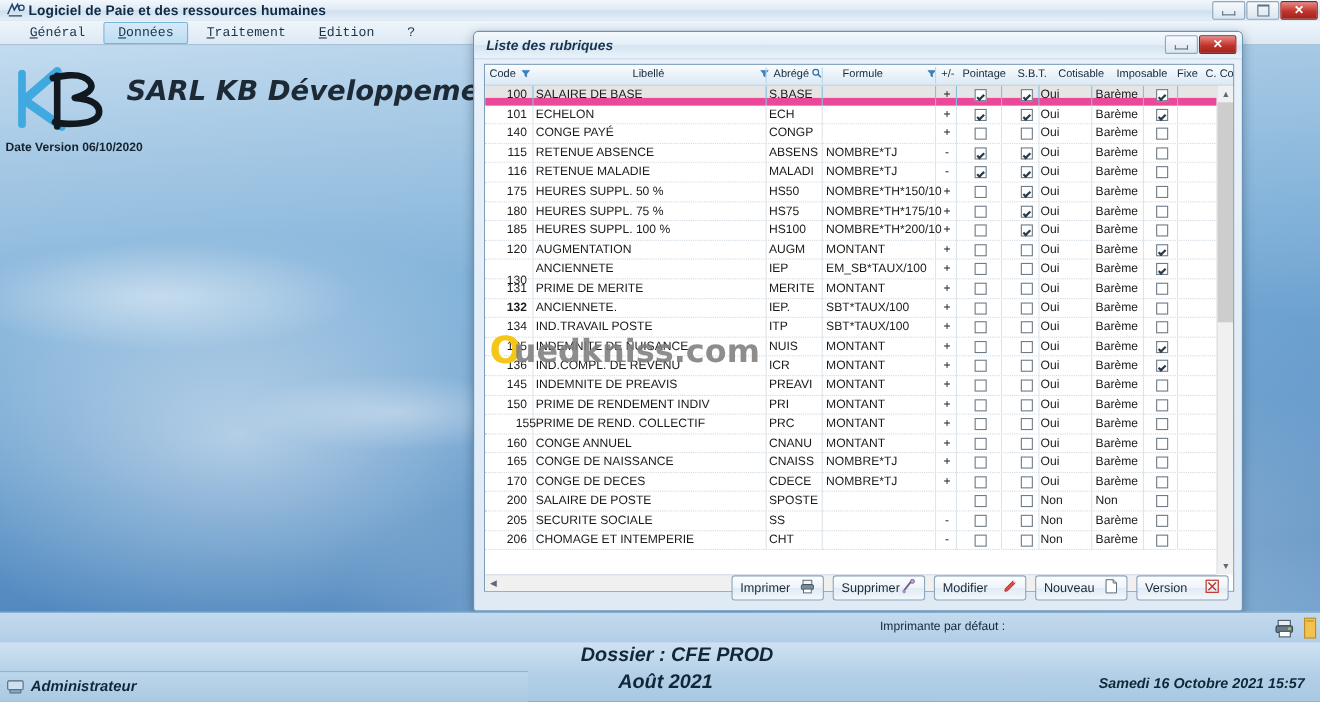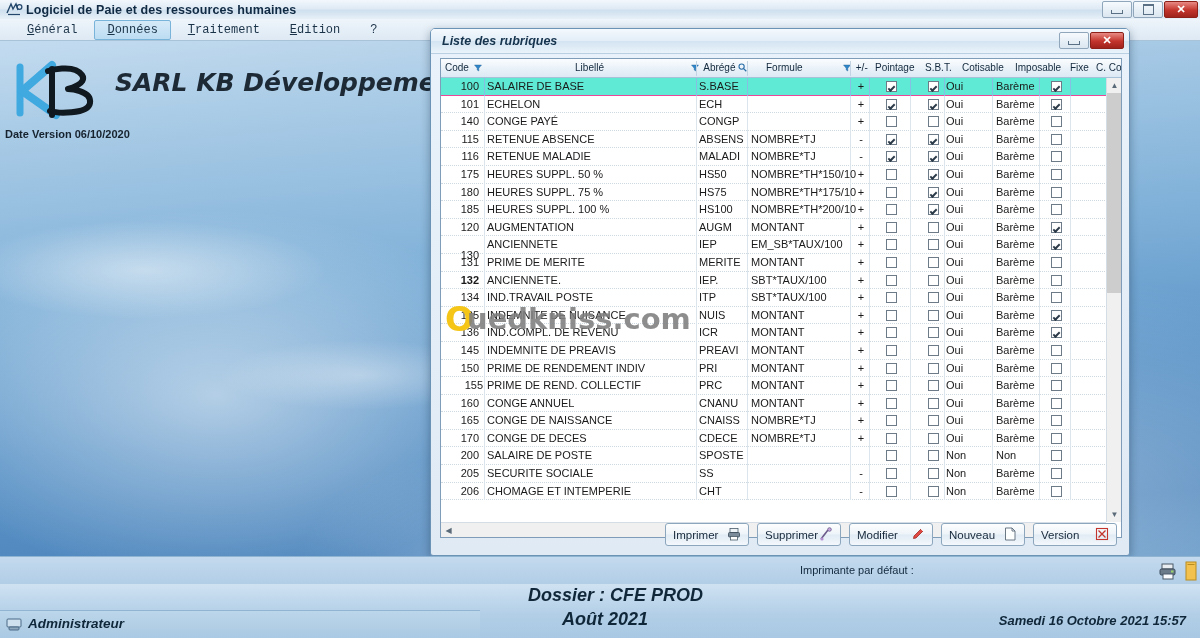--- a/index.html
+++ b/index.html
@@ -123,21 +123,21 @@
   }
   .hsep{position:absolute;top:2px;height:15px;width:1px;background:#c2d4e3;}
   .funnel{display:inline-block;width:8px;height:8px;vertical-align:-1px;margin:0 2px;}
   .magn{display:inline-block;width:9px;height:9px;vertical-align:-1px;margin-left:3px;}
 
   #grid-body{position:absolute;left:0;top:19px;right:0;bottom:0;overflow:hidden;background:#fff;}
   .row{
     position:relative;height:17.6px;box-sizing:border-box;
     border-bottom:1px dotted #cfd9e2;
   }
-  .row.sel{background:#5eead4;border-bottom:1px solid #ec4899;}
+  .row.sel{background:#e5e5e5;border-bottom:7px solid #ec4899;}
   .cell{
     position:absolute;top:0;height:17.6px;line-height:17.6px;
     font-size:11px;color:#1a1a1a;white-space:nowrap;overflow:hidden;
     box-sizing:border-box;
   }
   .cell.code{text-align:right;font-size:11px;}
   .cell.center{text-align:center;}
   .vline{position:absolute;top:0;height:17.6px;width:1px;background:#dde5ec;}
   .row.sel .vline{background:#86bfe2;}
 
@@ -711,21 +711,21 @@
           <div class="vline" style="left: 43px;"></div>
           <div class="vline" style="left: 255px;"></div>
           <div class="vline" style="left: 306px;"></div>
           <div class="vline" style="left: 409px;"></div>
           <div class="vline" style="left: 428px;"></div>
           <div class="vline" style="left: 469px;"></div>
           <div class="vline" style="left: 503px;"></div>
           <div class="vline" style="left: 551px;"></div>
           <div class="vline" style="left: 598px;"></div>
           <div class="vline" style="left: 629px;"></div>
-          <div class="cell code" style="left: 8px; width: 34px; text-align: right;">155</div>
+          <div class="cell code" style="left: 20px; width: 34px; text-align: center;">155</div>
           <div class="cell" style="left: 46px; width: 205px;">PRIME DE REND. COLLECTIF</div>
           <div class="cell" style="left: 258px; width: 48px;">PRC</div>
           <div class="cell" style="left: 310px; width: 105px;">MONTANT</div>
           <div class="cell" style="left: 505px; width: 44px;">Oui</div>
           <div class="cell" style="left: 555px; width: 48px;">Barème</div>
           <div class="cell" style="left: 632px; width: 50px;"></div>
           <div class="cell center" style="left: 412px; width: 16px;">+</div>
           <div class="cb" style="left: 444.5px;"></div>
           <div class="cb" style="left: 486.5px;"></div>
           <div class="cb" style="left: 609.5px;"></div>

